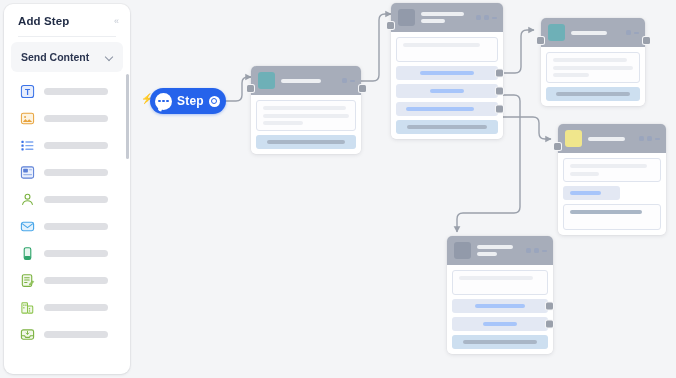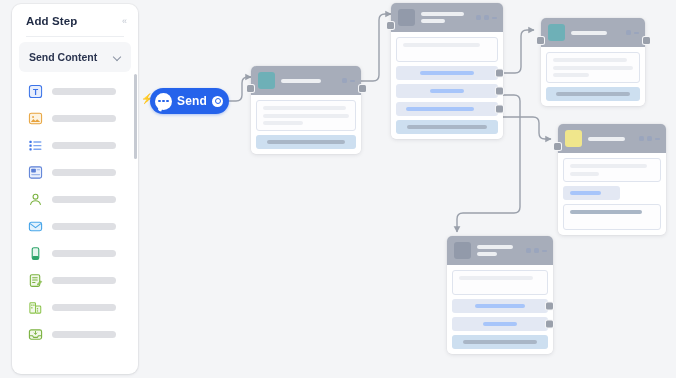--- a/index.html
+++ b/index.html
@@ -12,21 +12,21 @@
   #root {
     position: relative;
     width: 676px; height: 378px;
     background: #f4f5f7;
     overflow: hidden;
   }
 
   
   #sidebar {
     position: absolute;
-    left: 12px; top: 4px;
+    left: 4px; top: 4px;
     width: 126px; height: 370px;
     background: #ffffff;
     border-radius: 9px;
     box-shadow: 0 1px 3px rgba(16,24,40,.09), 0 0 0 1px rgba(16,24,40,.035);
     overflow: hidden;
     z-index: 5;
   }
   .sb-head {
     display: flex; align-items: center; justify-content: space-between;
     padding: 11px 12px 9px 14px;
@@ -351,21 +351,21 @@
 
     <span id="bolt-icon">⚡</span>
     <div id="start-node">
       <span class="start-bubble">
         <span class="start-dots">
             <i></i>
             <i></i>
             <i></i>
           </span>
       </span>
-      <span class="start-label">Send</span>
+      <span class="start-label">Step</span>
       <span class="start-gear"></span>
     </div>
 
     <div class="node" style="left:251px; top:66px; width:110px;">
       <div class="node-head">
         <span class="head-thumb teal"></span>
         <span class="head-lines">
           <span class="head-line" style="width:72%"></span>
         </span>
         <span class="head-actions">

